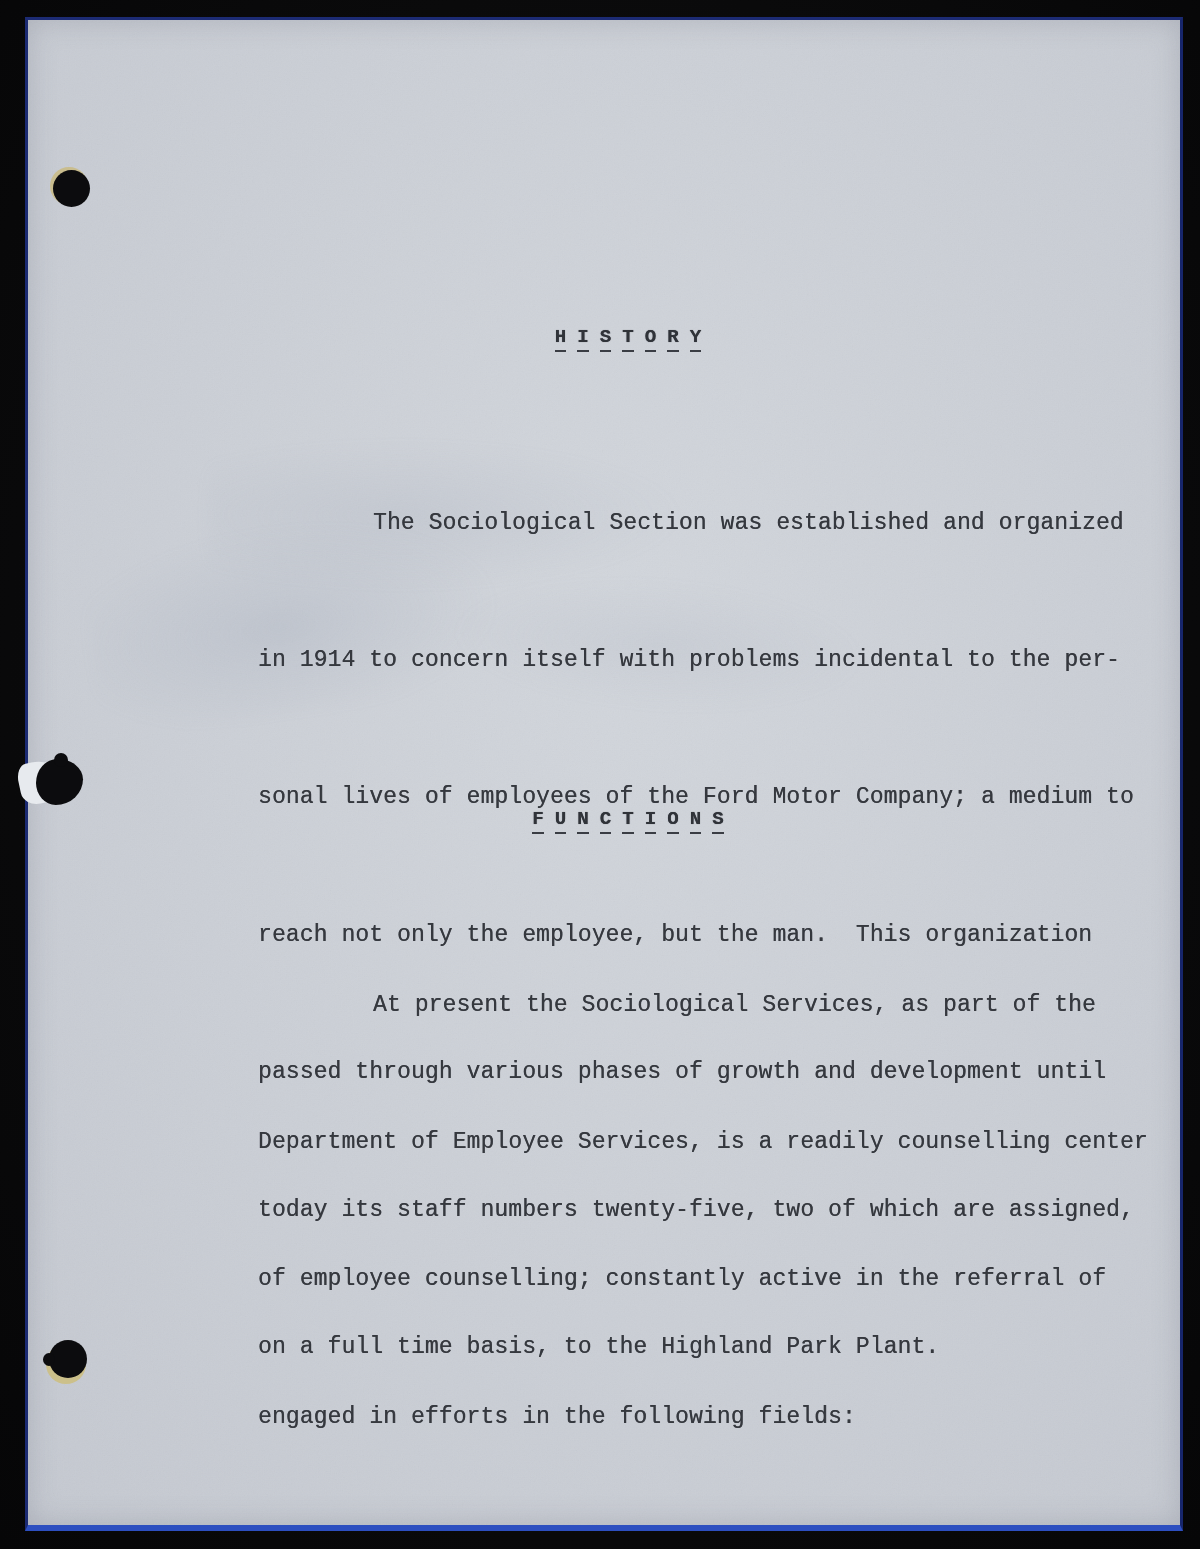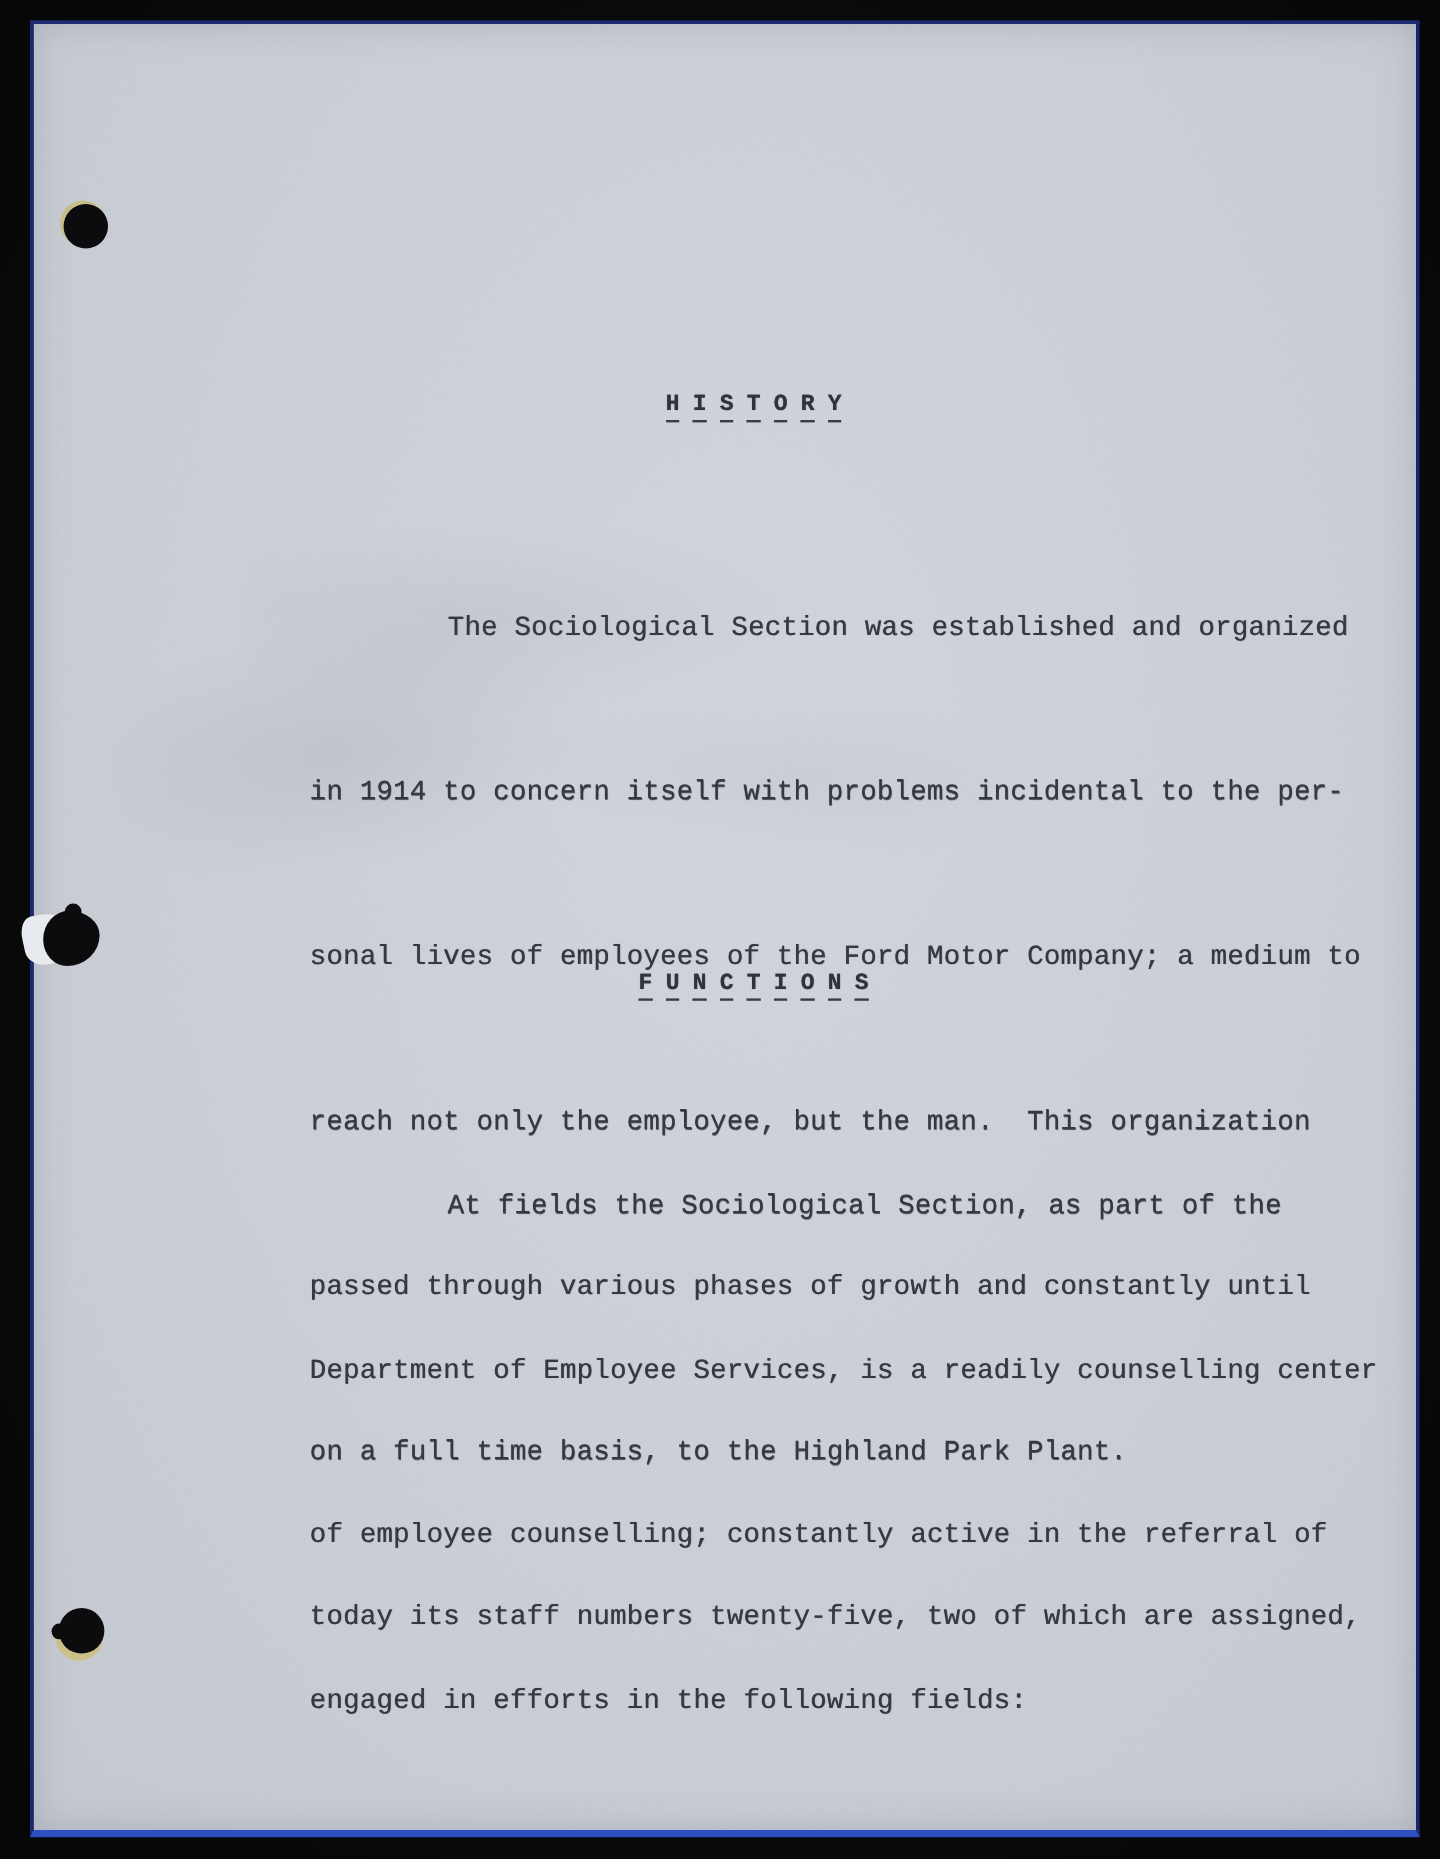--- a/index.html
+++ b/index.html
@@ -119,29 +119,29 @@
 
     <div class="content">
 
       <div class="heading h1 spaced-heading"><span class="hl">H</span><span class="hl">I</span><span class="hl">S</span><span class="hl">T</span><span class="hl">O</span><span class="hl">R</span><span class="hl">Y</span></div>
 
       <div class="para p1">
         <div class="tline indent">The Sociological Section was established and organized</div>
         <div class="tline">in 1914 to concern itself with problems incidental to the per-</div>
         <div class="tline">sonal lives of employees of the Ford Motor Company; a medium to</div>
         <div class="tline">reach not only the employee, but the man.  This organization</div>
-        <div class="tline">passed through various phases of growth and constantly until</div>
+        <div class="tline">passed through various phases of growth and development until</div>
+        <div class="tline">today its staff numbers twenty-five, two of which are assigned,</div>
         <div class="tline">on a full time basis, to the Highland Park Plant.</div>
-        <div class="tline">today its staff numbers twenty-five, two of which are assigned,</div>
       </div>
 
       <div class="heading h2 spaced-heading"><span class="hl">F</span><span class="hl">U</span><span class="hl">N</span><span class="hl">C</span><span class="hl">T</span><span class="hl">I</span><span class="hl">O</span><span class="hl">N</span><span class="hl">S</span></div>
 
       <div class="para p2">
-        <div class="tline indent">At fields the Sociological Section, as part of the</div>
+        <div class="tline indent">At present the Sociological Services, as part of the</div>
         <div class="tline">Department of Employee Services, is a readily counselling center</div>
         <div class="tline">of employee counselling; constantly active in the referral of</div>
         <div class="tline">engaged in efforts in the following fields:</div>
       </div>
 
     </div>
 
     <div class="hole-rim rim-top"></div>
     <div class="hole hole-top"></div>
 

